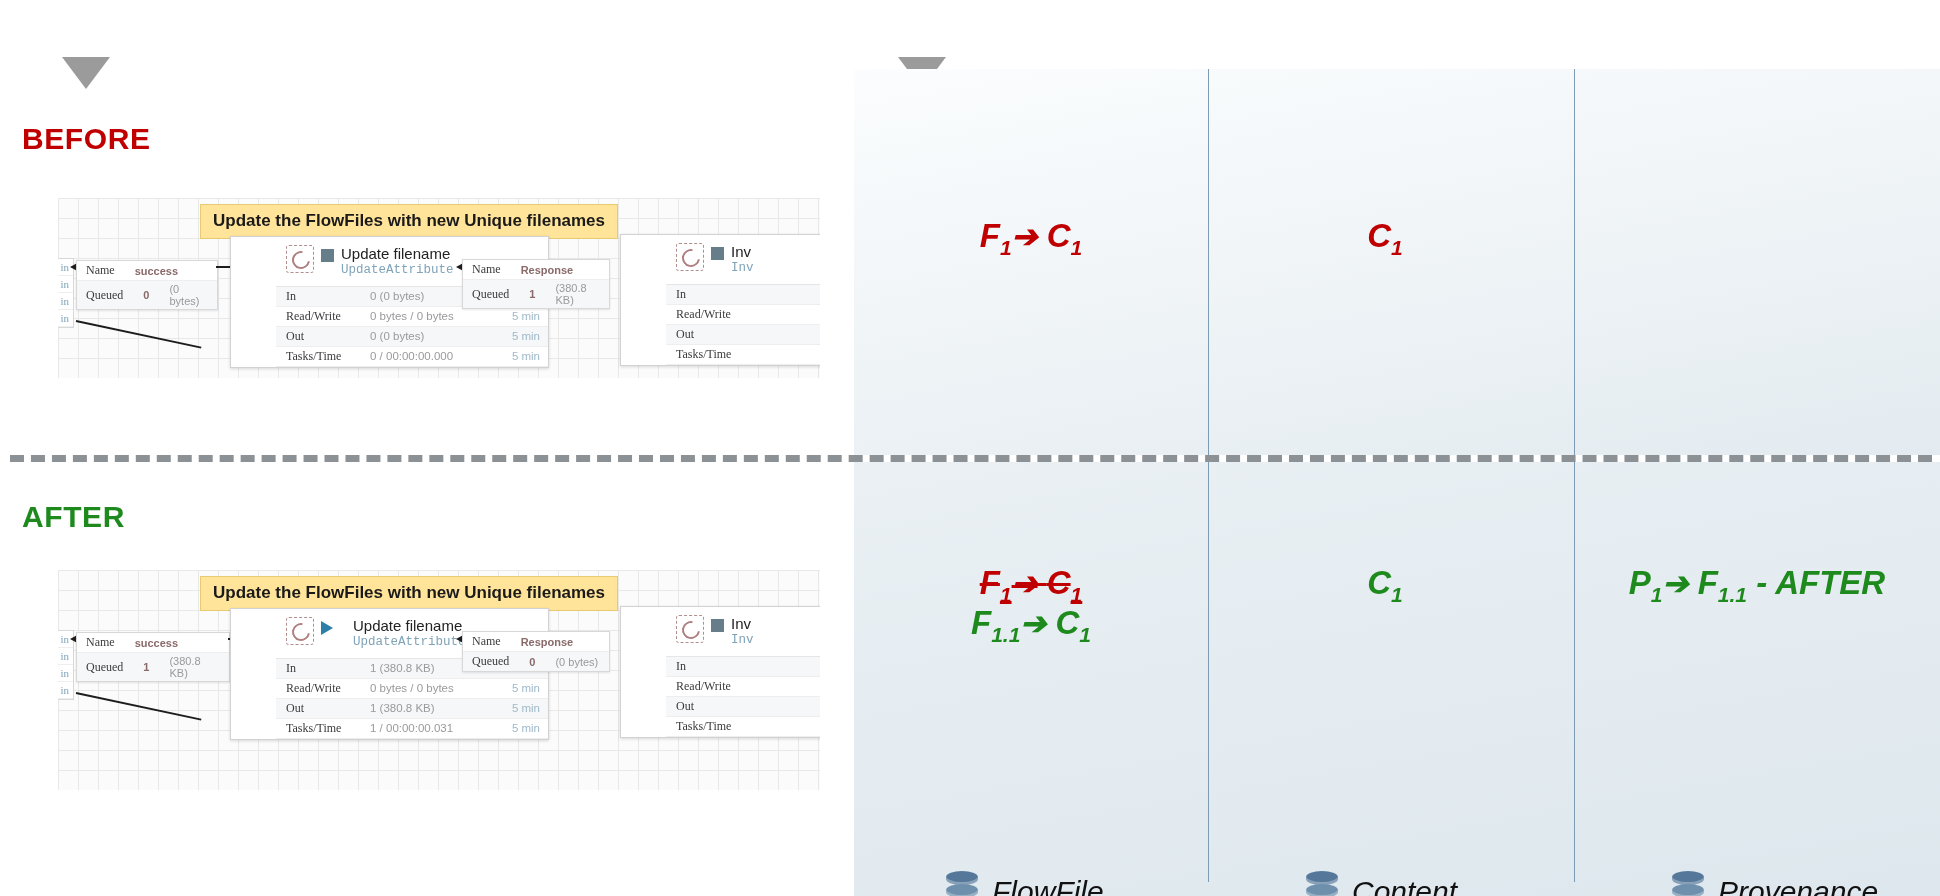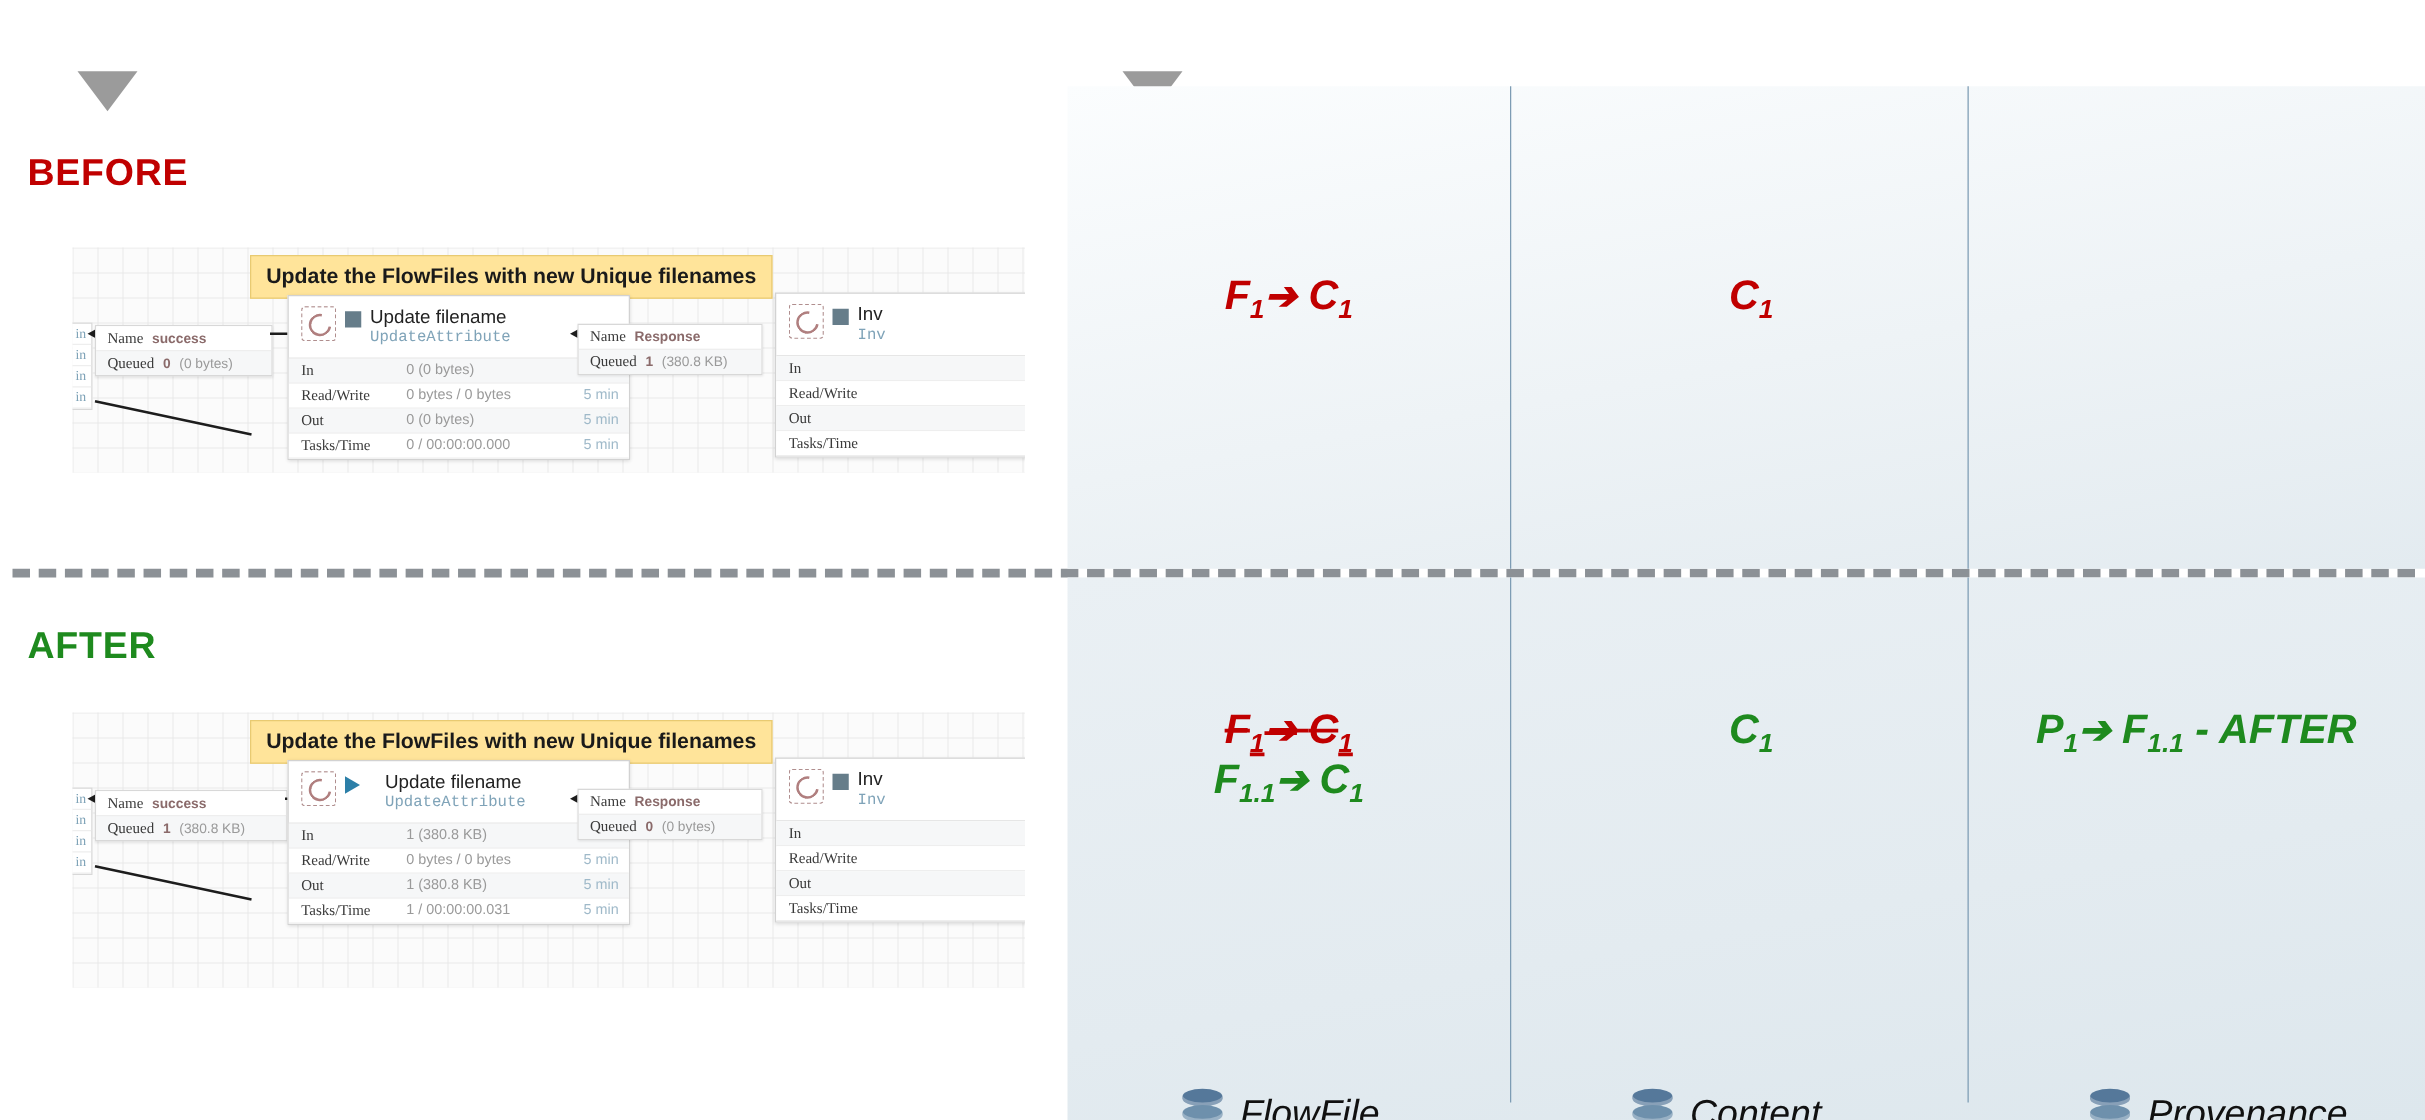--- a/index.html
+++ b/index.html
@@ -83,21 +83,21 @@
   .repo-cell {
     position: absolute;
     width: 354px;
     text-align: center;
     font-family: "Liberation Sans", sans-serif;
     font-weight: bold;
     font-size: 33px;
     white-space: nowrap;
   }
   .cell-x0 { left: 0px; }
-  .cell-x1 { left: 354px; padding-left: 16px; }
+  .cell-x1 { left: 354px; }
   .cell-x2 { left: 720px; width: 366px; }
 
   .red   { color: #c00000; }
   .green { color: #1e8a1e; }
   .strike { text-decoration: line-through; text-decoration-thickness: 3px; }
 
   .repo-cell sub { font-size: 21px; font-weight: bold; }
   .arrow { font-size: 31px; }
 
   
@@ -157,20 +157,21 @@
     font-family: "Liberation Sans", sans-serif;
   }
 
   
   .proc {
     position: absolute;
     background: #ffffff;
     border: 1px solid #d2d2d2;
     box-shadow: 0 1px 3px rgba(0,0,0,.14);
     width: 272px;
+    padding-left: 45px;
   }
   .proc-head {
     display: flex; align-items: flex-start; gap: 7px;
     padding: 8px 8px 7px 10px;
   }
   .proc-ico {
     width: 26px; height: 26px; flex: 0 0 26px;
     border: 1px dashed #b08e8e;
     border-radius: 3px;
     position: relative; background: #fff;
@@ -215,21 +216,21 @@
 
   
   .conn {
     position: absolute;
     background: #ffffff;
     border: 1px solid #d8d8d8;
     box-shadow: 0 1px 2px rgba(0,0,0,.10);
     font-family: "Liberation Serif", serif;
   }
   .conn-row {
-    display: flex; align-items: center; gap: 7px;
+    display: flex; align-items: center; gap: 20px;
     font-size: 12px; padding: 2px 10px 2px 9px;
     color: #3a3a3a;
   }
   .conn-row:first-child { background: #ffffff; }
   .conn-row:last-child  { background: #f6f7f8; border-top: 1px solid #eee; }
   .conn-val { color: #8a6a6a; font-weight: bold; font-family: Liberation Sans, sans-serif; font-size: 11px; }
   .conn-val span { color: #9a9a9a; font-weight: normal; }
 
   
   .stub {

